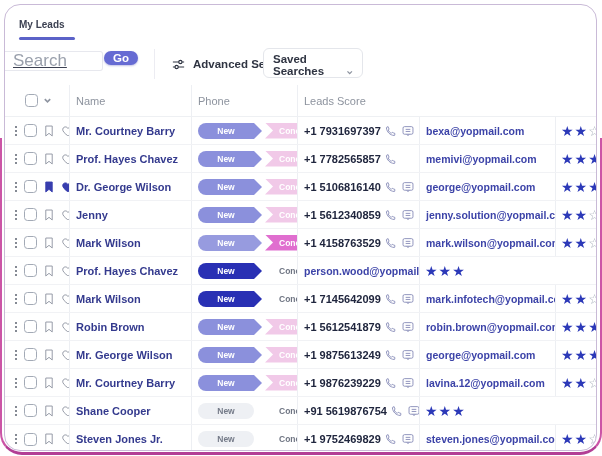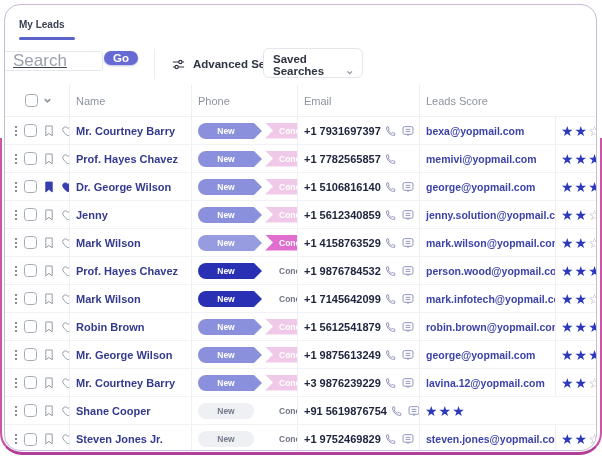--- a/index.html
+++ b/index.html
@@ -120,21 +120,20 @@
     <div class="table">
       <div class="thead">
         <div class="cell c-icons">
           <span class="cbx" style="margin-left:12px"></span>
           <svg class="chev" viewBox="0 0 10 10">
             <polyline points="2,3.5 5,6.5 8,3.5" fill="none"></polyline>
           </svg>
         </div>
         <div class="cell">Name</div>
         <div class="cell">Phone</div>
-        <div class="cell">Email</div>
         <div class="cell">Leads Score</div>
       </div>
       <div id="tbody">
   <div class="trow">
     <div class="cell c-icons">
       <span class="kebab">
                 <i></i>
                 <i></i>
                 <i></i>
               </span>
@@ -384,32 +383,20 @@
     <div class="cell c-name">
               <span class="name-txt">Prof. Hayes Chavez</span>
             </div>
     <div class="cell c-status">
       <span class="badge-new" style="--nbg: #2930b4; background: rgb(41, 48, 180); color: rgb(255, 255, 255);">
                 <span class="nl">New</span>
                 <i class="arrow"></i>
               </span>
       <span class="badge-concept" style="color: rgb(111, 117, 131);">Concept</span>
     </div>
-    <div class="cell c-phone">
-      <span class="phone-txt">+1 9876784532</span>
-      <svg class="act-ic call" viewBox="0 0 24 24">
-        <path d="M7 4.5c.5 1.8 1 3 1.8 4.2L7.2 10.3c.9 2.5 3 4.6 5.5 5.5l1.6-1.6c1.2.8 2.4 1.3 4.2 1.8v2.8c0 .5-.4 1-1 .9C10.3 19.2 4.8 13.7 4.1 6.5c-.1-.6.4-1 .9-1z" stroke-linejoin="round"></path>
-      </svg>
-      <svg class="act-ic chat" viewBox="0 0 24 24">
-        <rect x="3.5" y="4.5" width="17" height="13" rx="2.5"></rect>
-        <line x1="8" y1="9.2" x2="16" y2="9.2"></line>
-        <line x1="8" y1="12.8" x2="16" y2="12.8"></line>
-        <polyline points="10,17.5 12,20 14,17.5"></polyline>
-      </svg>
-    </div>
     <div class="cell c-email">
               <span class="email-txt">person.wood@yopmail.com</span>
             </div>
     <div class="cell c-score">
               <span class="star on">★</span>
               <span class="star on">★</span>
               <span class="star on">★</span>
             </div>
   </div>
 
@@ -573,21 +560,21 @@
               <span class="name-txt">Mr. Courtney Barry</span>
             </div>
     <div class="cell c-status">
       <span class="badge-new" style="--nbg: #8b90dc; background: rgb(139, 144, 220); color: rgb(255, 255, 255);">
                 <span class="nl">New</span>
                 <i class="arrow"></i>
               </span>
       <span class="badge-concept chevron" style="color: rgb(255, 255, 255); background: rgb(241, 201, 232);">Concept</span>
     </div>
     <div class="cell c-phone">
-      <span class="phone-txt">+3 9876239229</span>
+      <span class="phone-txt">+1 9876239229</span>
       <svg class="act-ic call" viewBox="0 0 24 24">
         <path d="M7 4.5c.5 1.8 1 3 1.8 4.2L7.2 10.3c.9 2.5 3 4.6 5.5 5.5l1.6-1.6c1.2.8 2.4 1.3 4.2 1.8v2.8c0 .5-.4 1-1 .9C10.3 19.2 4.8 13.7 4.1 6.5c-.1-.6.4-1 .9-1z" stroke-linejoin="round"></path>
       </svg>
       <svg class="act-ic chat" viewBox="0 0 24 24">
         <rect x="3.5" y="4.5" width="17" height="13" rx="2.5"></rect>
         <line x1="8" y1="9.2" x2="16" y2="9.2"></line>
         <line x1="8" y1="12.8" x2="16" y2="12.8"></line>
         <polyline points="10,17.5 12,20 14,17.5"></polyline>
       </svg>
     </div>

